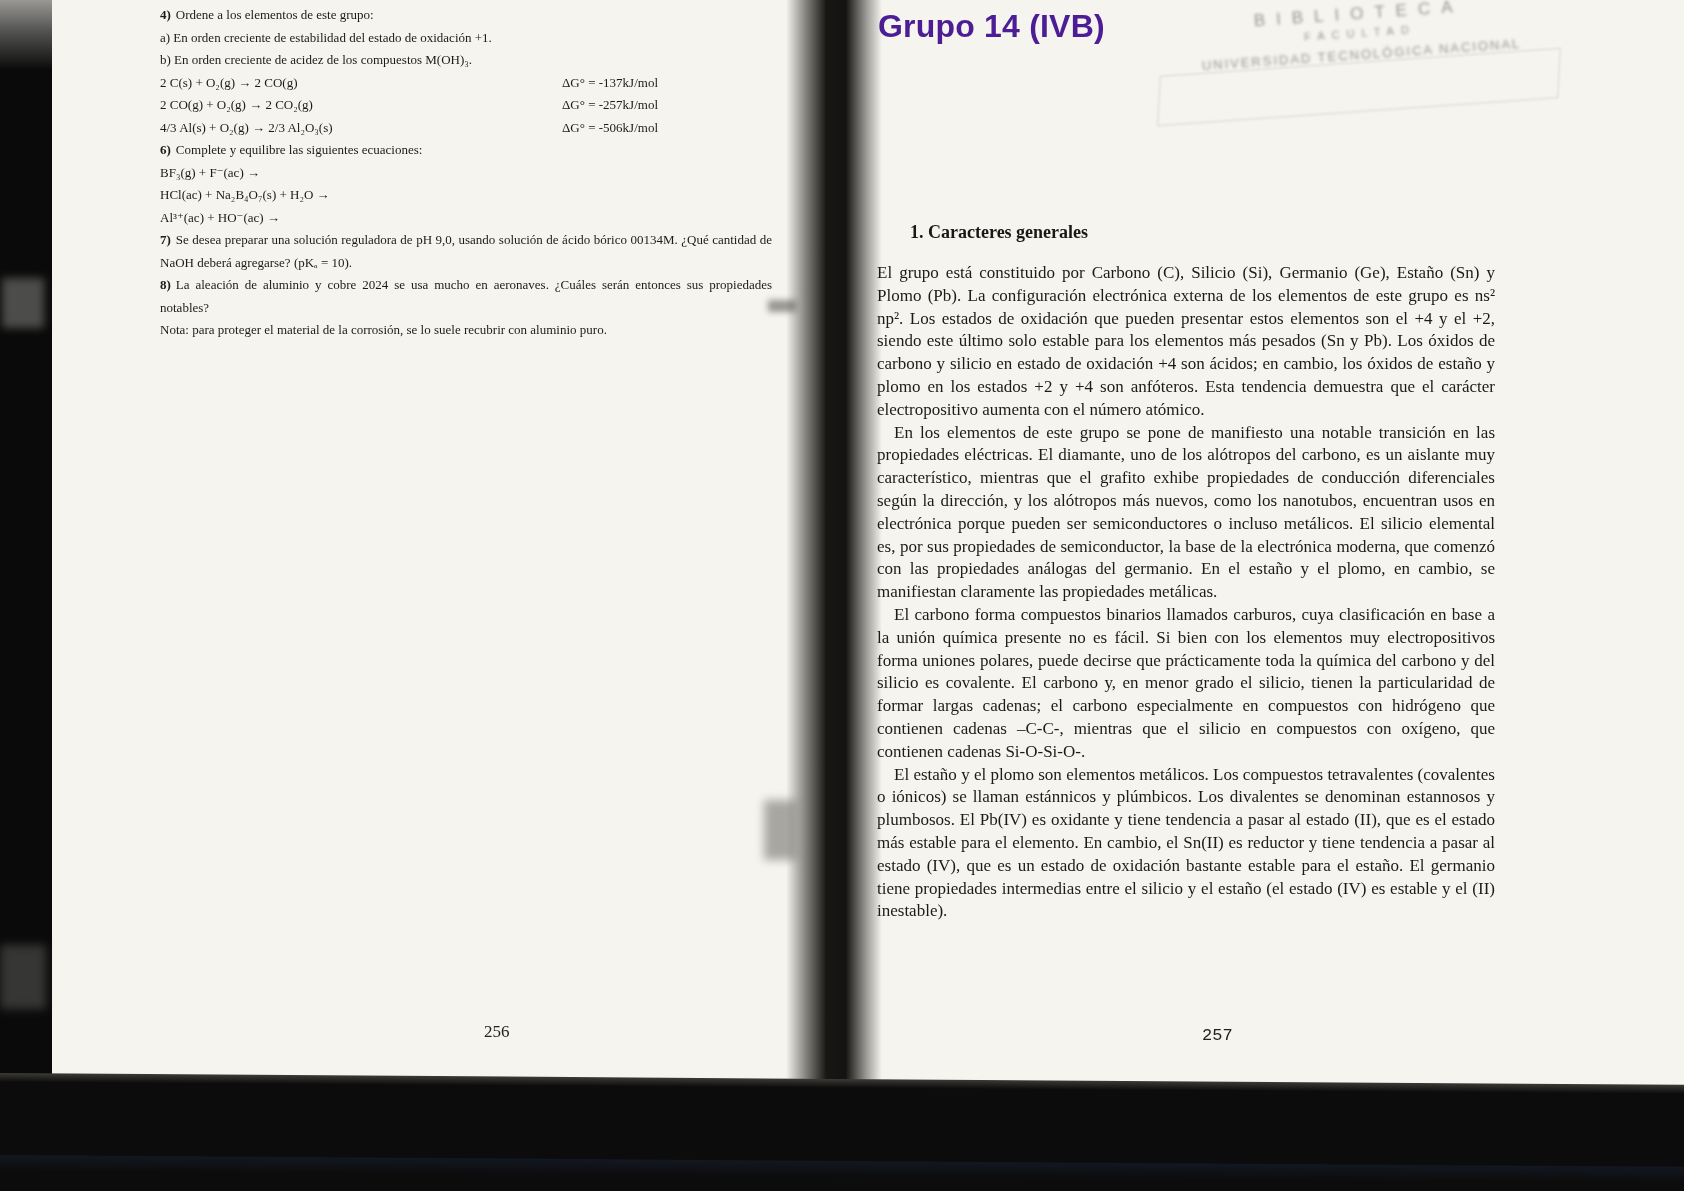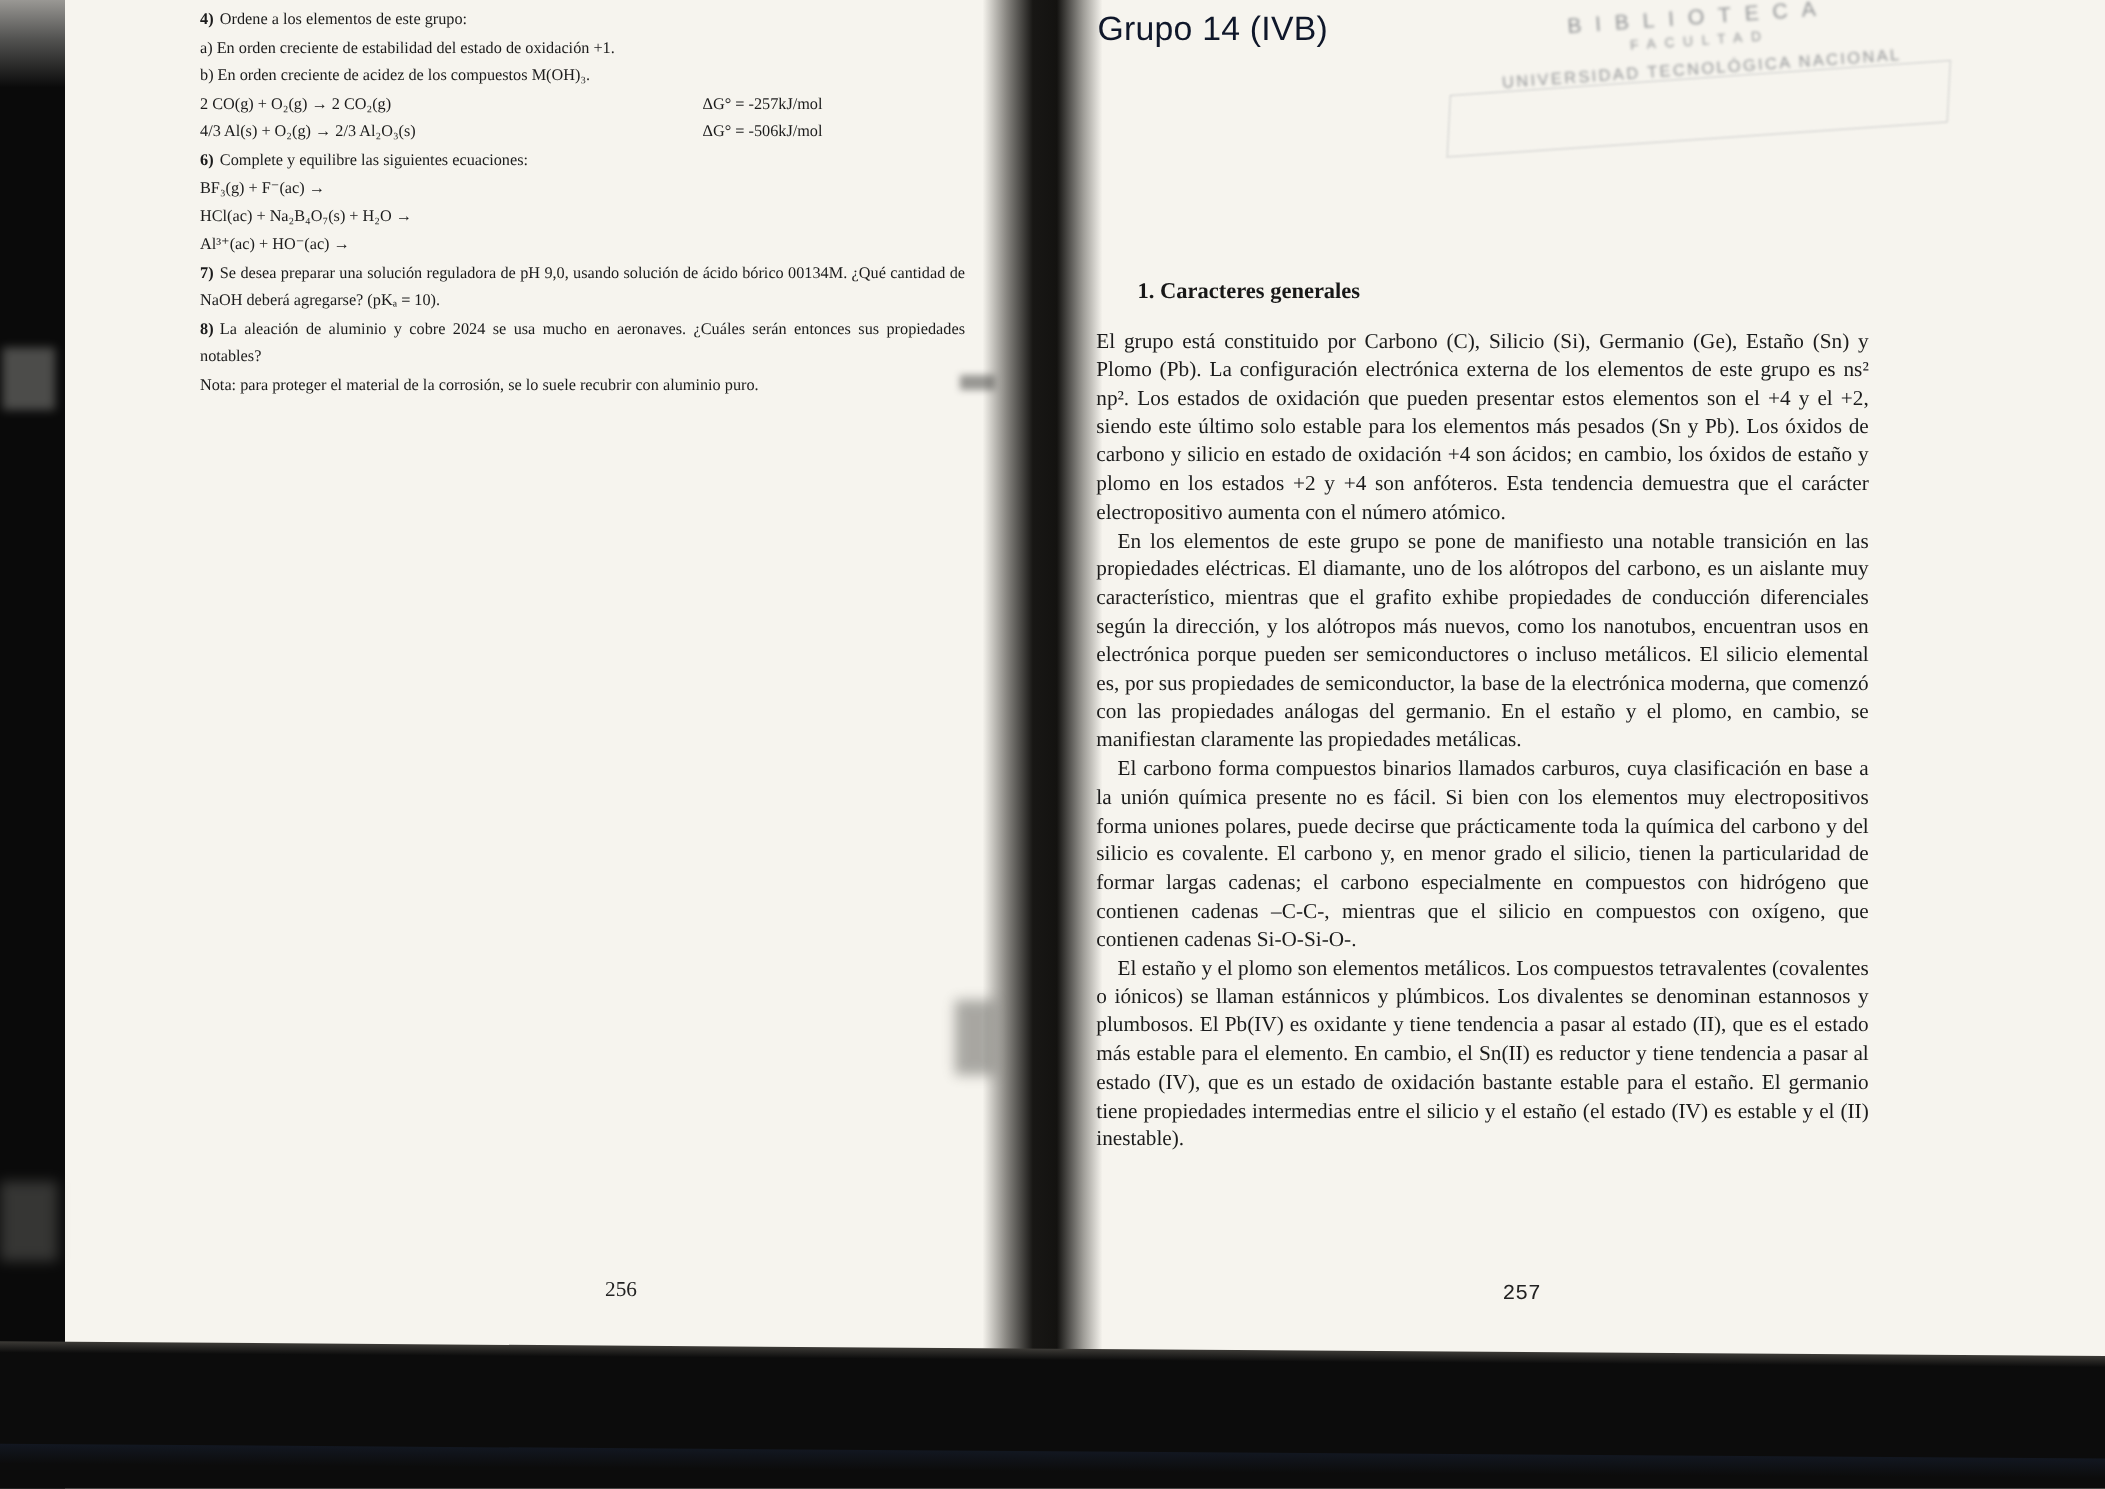--- a/index.html
+++ b/index.html
@@ -73,21 +73,21 @@
   .eqrow .eq { flex: 0 0 402px; }
 
   .pn { position: absolute; font-size: 17px; color: #222; z-index: 2; margin-left: 44px; }
   .pn-left  { left: 440px;  top: 1022px; }
   .pn-right { left: 1158px; top: 1026px; font-family: Liberation Mono, monospace; }
 
   
   .rp-header {
     position: absolute; left: 878px; top: 8px;
     font-family: "Liberation Sans", sans-serif;
-    font-weight: 400; font-size: 27px; letter-spacing: .2px; color: #0f172a;
+    font-weight: 700; font-size: 32px; letter-spacing: .2px; color: #4c1d95;
     z-index: 2;
   }
   .stamp {
     position: absolute; left: 1150px; top: 4px; width: 420px;
     transform: rotate(-4deg);
     filter: blur(1.4px); opacity: .58;
     color: #4a4f57; font-family: "Liberation Sans", sans-serif;
     text-align: center; z-index: 2;
   }
   .stamp-line1 { font-size: 17px; letter-spacing: 11px; white-space: nowrap; }
@@ -113,20 +113,24 @@
 </head>
 <body>
 
 <div>
 
   <div class="left-text">
     <p><b class="lbl">4)</b><span>Ordene a los elementos de este grupo:</span></p>
     <p>a) En orden creciente de estabilidad del estado de oxidación +1.</p>
     <p>b) En orden creciente de acidez de los compuestos M(OH)₃.</p>
 
+    <div class="eqrow">
+      <span class="eq">2  C(s) + O₂(g) →  2 CO(g)</span>
+      <span>ΔG° = -137kJ/mol</span>
+    </div>
     <div class="eqrow">
       <span class="eq">2  CO(g) + O₂(g) →  2 CO₂(g)</span>
       <span>ΔG° = -257kJ/mol</span>
     </div>
     <div class="eqrow">
       <span class="eq">4/3 Al(s) + O₂(g) →  2/3 Al₂O₃(s)</span>
       <span>ΔG° = -506kJ/mol</span>
     </div>
 
     <p><b class="lbl">6)</b><span>Complete y equilibre las siguientes ecuaciones:</span></p>

